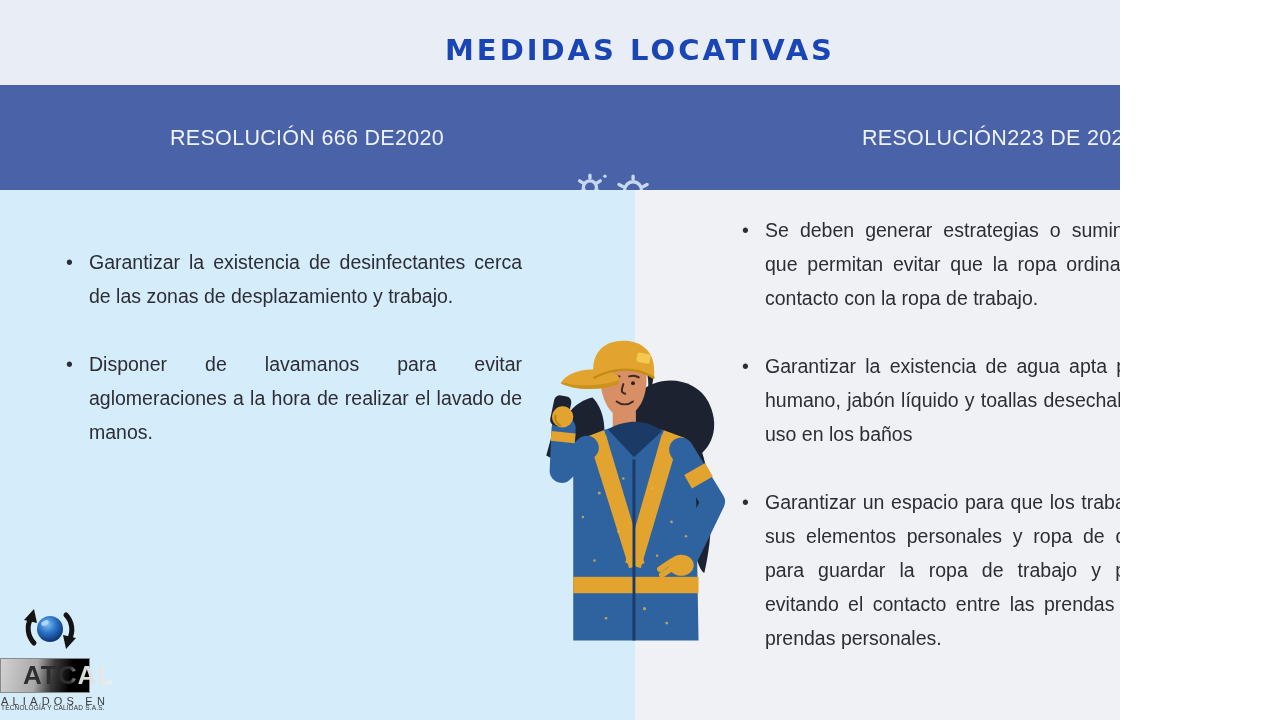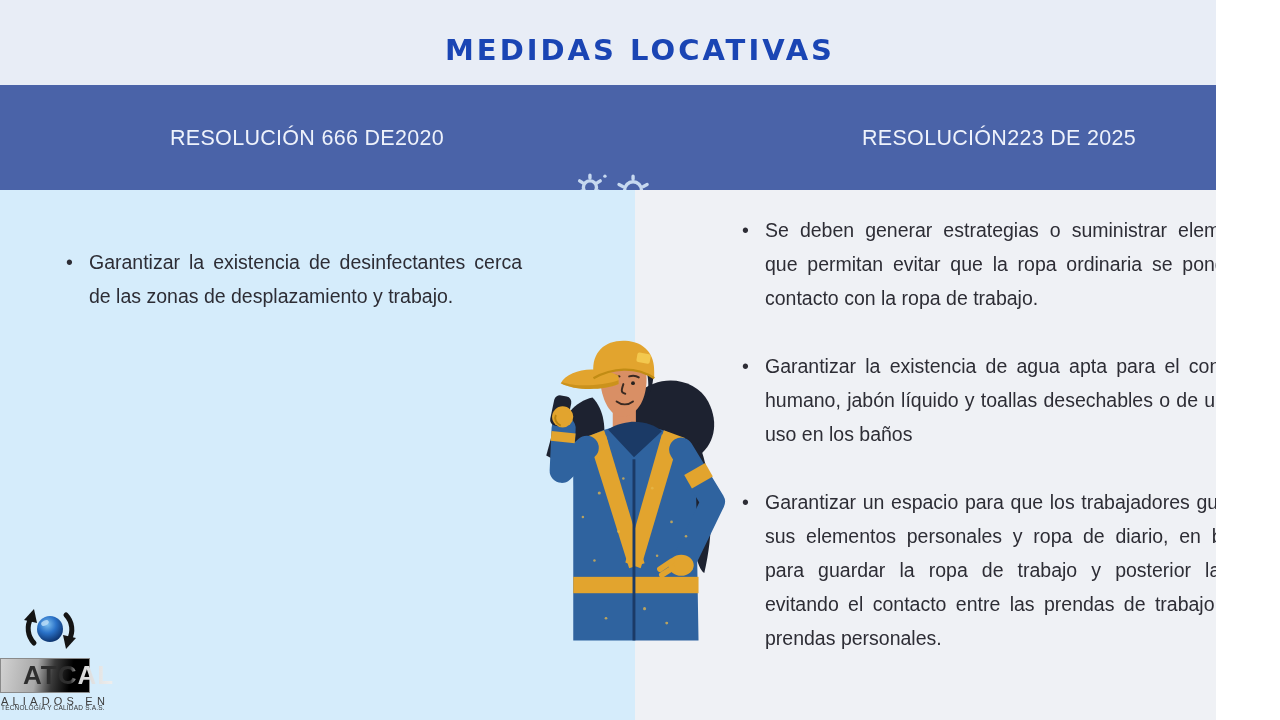--- a/index.html
+++ b/index.html
@@ -1,18 +1,18 @@
 <!DOCTYPE html>
 <html><head>
 <meta charset="utf-8">
 <style>
   * { margin:0; padding:0; box-sizing:border-box; }
   body { background:#ffffff; }
   .slide {
-    position:relative; width:1216px; height:720px; overflow:hidden;
+    position:relative; width:1120px; height:720px; overflow:hidden;
     font-family:"Liberation Sans", sans-serif; background:#f97316;
   }
   .topbar {
     position:absolute; left:0; top:0; width:1280px; height:85px;
     background:#e8edf6; display:flex; align-items:center; justify-content:center;
   }
   .slide-title {
     font-family:"DejaVu Sans", sans-serif; font-weight:bold; font-size:29px;
     letter-spacing:3px; color:#1a45b4; margin-top:14px;
   }
@@ -116,20 +116,21 @@
           <circle cx="33" cy="2" r="1.8"></circle>
       </g>
     </svg>
   </div>
 
   <div class="col-left"></div>
   <div class="col-right"></div>
 
   <ul class="bullets bullets-left">
     <li class="bullet">Garantizar la existencia de desinfectantes cerca de las zonas de desplazamiento y trabajo.</li>
+    <li class="bullet">Disponer de lavamanos para evitar aglomeraciones a la hora de realizar el lavado de manos.</li>
   </ul>
 
   <ul class="bullets bullets-right">
     <li class="bullet">Se deben generar estrategias o suministrar elementos que permitan evitar que la ropa ordinaria se ponga en contacto con la ropa de trabajo.</li>
     <li class="bullet">Garantizar la existencia de agua apta para el consumo humano, jabón líquido y toallas desechables o de un solo uso en los baños</li>
     <li class="bullet">Garantizar un espacio para que los trabajadores guarden sus elementos personales y ropa de diario, en bolsas para guardar la ropa de trabajo y posterior lavado, evitando el contacto entre las prendas de trabajo y las prendas personales.</li>
   </ul>
 
   <svg class="worker" viewBox="0 0 200 330">
     <g fill="#1d2230">

